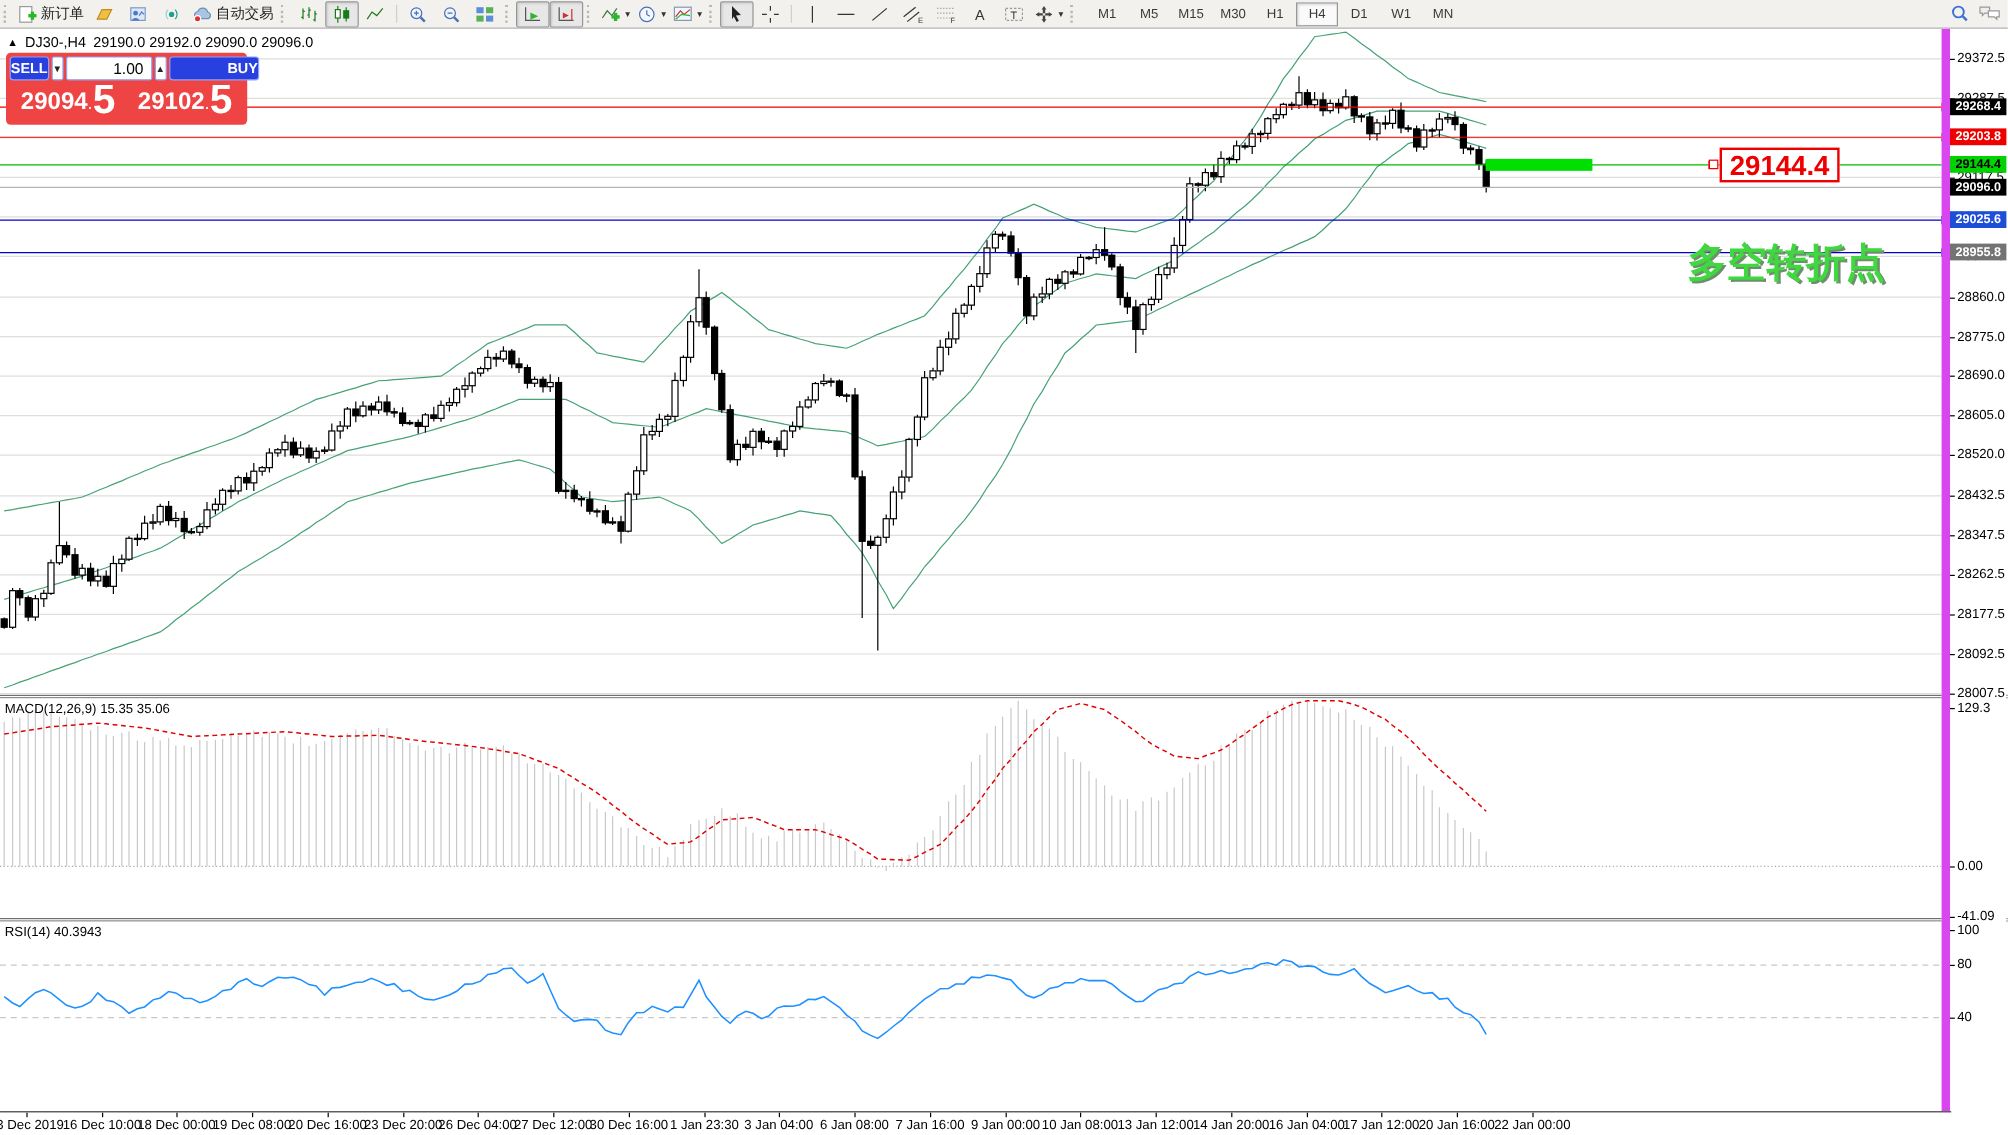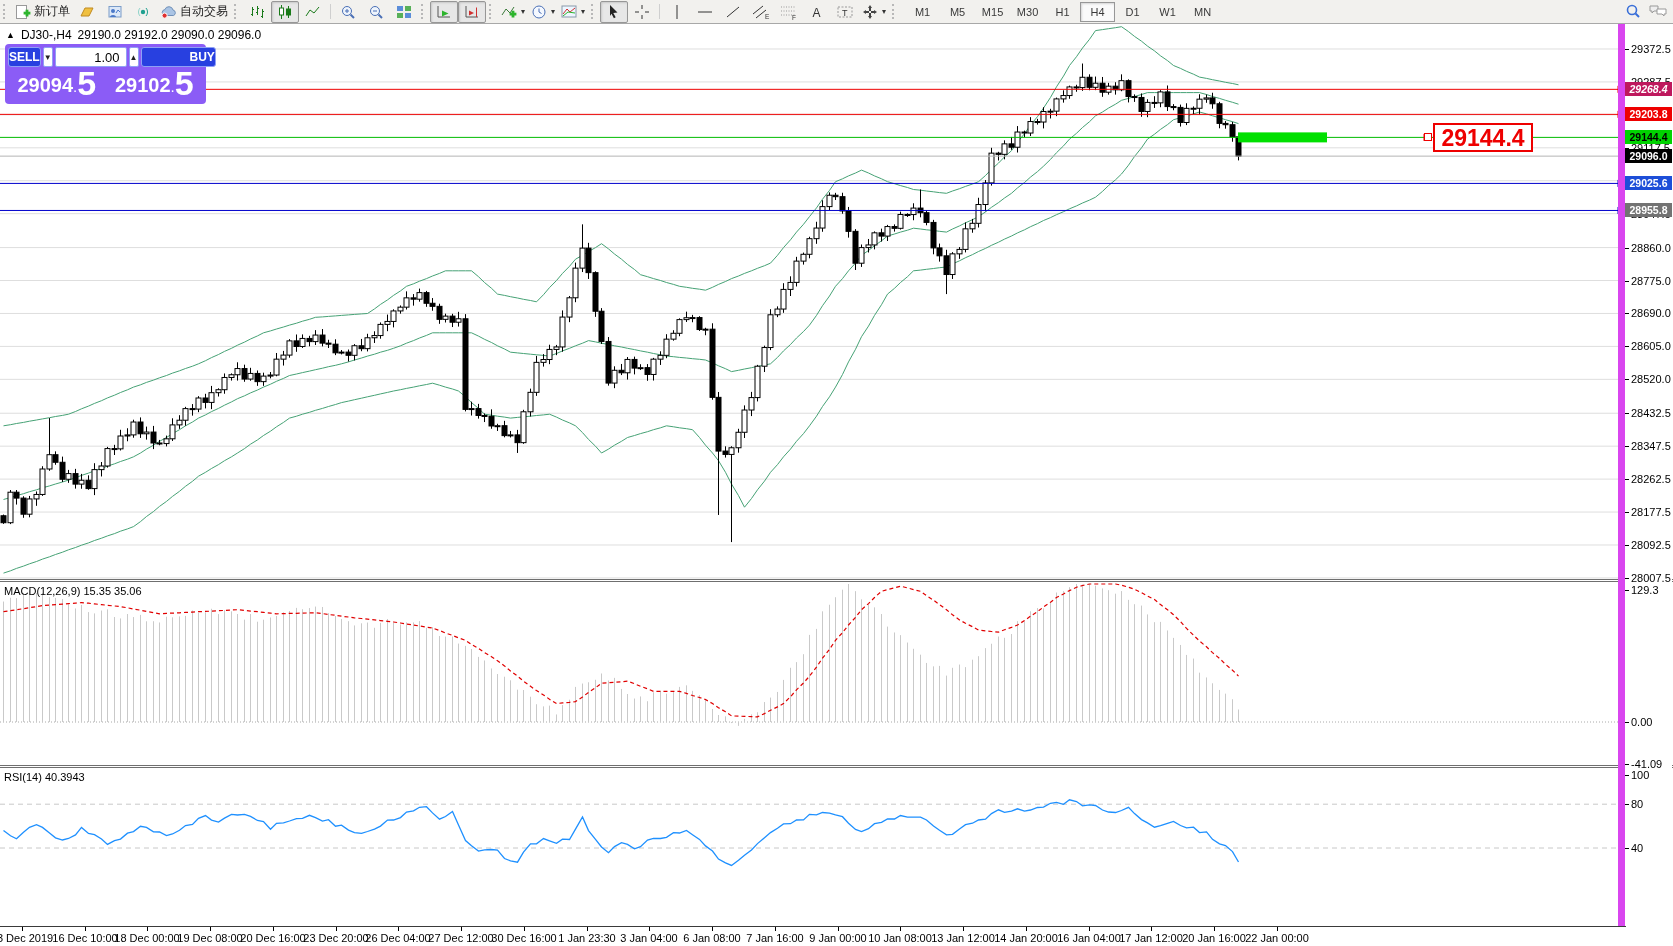--- a/index.html
+++ b/index.html
@@ -38,21 +38,21 @@
     text-align:center;line-height:14px;z-index:5;}
 
   #time-axis{position:absolute;left:0;top:926px;width:1626px;height:20px;background:#fff;
     border-top:1px solid #3a3a3a;overflow:hidden;}
   .t-tick{position:absolute;top:0;width:1px;height:4px;background:#000;}
   .t-lbl{position:absolute;top:5px;font-size:11px;color:#000;transform:translateX(-50%);white-space:nowrap;}
 
   #chart-header{position:absolute;left:6px;top:4px;font-size:12px;color:#000;display:flex;gap:6px;align-items:center;}
   #collapse-tri{font-size:9px;cursor:pointer;}
 
-  #trade-panel{position:absolute;left:5px;top:20px;width:201px;height:60px;background:#8b5cf6;
+  #trade-panel{position:absolute;left:5px;top:20px;width:201px;height:60px;background:#ef4444;
     border-radius:4px;padding:3px;box-sizing:border-box;color:#fff;}
   .tp-row1{display:flex;height:20px;gap:2px;}
   .tp-btn{background:#2840e0;border:1px solid #8fa0f5;border-radius:3px;color:#fff;font-size:12px;
     font-weight:bold;display:flex;align-items:center;justify-content:center;}
   #sell-btn{width:47px;} #buy-btn{width:45px;margin-left:auto;padding-left:48px;}
   .vol-step{width:15px;background:#fff;border:1px solid #8fa0f5;border-radius:2px;color:#222;
     font-size:8px;display:flex;align-items:center;justify-content:center;}
   #vol-input{width:62px;border:1px solid #8fa0f5;border-radius:2px;font-size:13px;text-align:right;
     padding-right:6px;font-family:"Liberation Sans",sans-serif;}
   .tp-row2{display:flex;height:34px;}
@@ -724,20 +724,21 @@
       </div>
       <div class="tp-price">
         <span class="tp-main">29102</span>
           <span class="tp-dot">.</span>
           <span class="tp-frac">5</span>
       </div>
     </div>
   </div>
   <div id="price-callout" style="top: 98.8825px;">29144.4</div>
   <div id="callout-handle" style="top: 109.382px;"></div>
+  <div id="annotation" style="top: 173.213px;">多空转折点</div>
 </div>
 
 <div class="pane-sep" id="sep1"></div>
 
 <div class="pane" id="macd-pane">
   <svg id="macd-svg" width="1626" height="183">
       <line x1="0" y1="140" x2="1626" y2="140" stroke="#aaa" stroke-dasharray="1 2"></line>
       <g>
         <line x1="3.5" y1="140" x2="3.5" y2="19.533800000000014" stroke="#c9c9c9"></line>
         <line x1="10.5" y1="140" x2="10.5" y2="15.709973034434483" stroke="#c9c9c9"></line>
@@ -1033,21 +1034,21 @@
       <span class="txt">100</span>
     </div>
     <div class="ax-tick" style="top: 773.2px;">
       <span class="dash"></span>
       <span class="txt">80</span>
     </div>
     <div class="ax-tick" style="top: 817px;">
       <span class="dash"></span>
       <span class="txt">40</span>
     </div>
-    <div class="ax-tag" style="top: 58.3325px; background: #be185d; color: rgb(255, 255, 255); font-style: italic;">29268.4</div>
+    <div class="ax-tag" style="top: 58.3325px; background: #000000; color: rgb(255, 255, 255);">29268.4</div>
     <div class="ax-tag" style="top: 83.365px; background: rgb(238, 0, 0); color: rgb(255, 255, 255);">29203.8</div>
     <div class="ax-tag" style="top: 106.382px; background: rgb(0, 211, 0); color: rgb(0, 0, 0);">29144.4</div>
     <div class="ax-tag" style="top: 152.417px; background: #1d4ed8; color: rgb(255, 255, 255);">29025.6</div>
     <div class="ax-tag" style="top: 179.465px; background: #737373; color: rgb(255, 255, 255);">28955.8</div>
     <div class="ax-tag" style="top: 125.138px; background: rgb(0, 0, 0); color: rgb(255, 255, 255);">29096.0</div>
   </div>
 <div id="time-axis">
     <div class="t-tick" style="left: 22px;"></div>
     <div class="t-lbl" style="left: 22px;">13 Dec 2019</div>
     <div class="t-tick" style="left: 85px;"></div>

